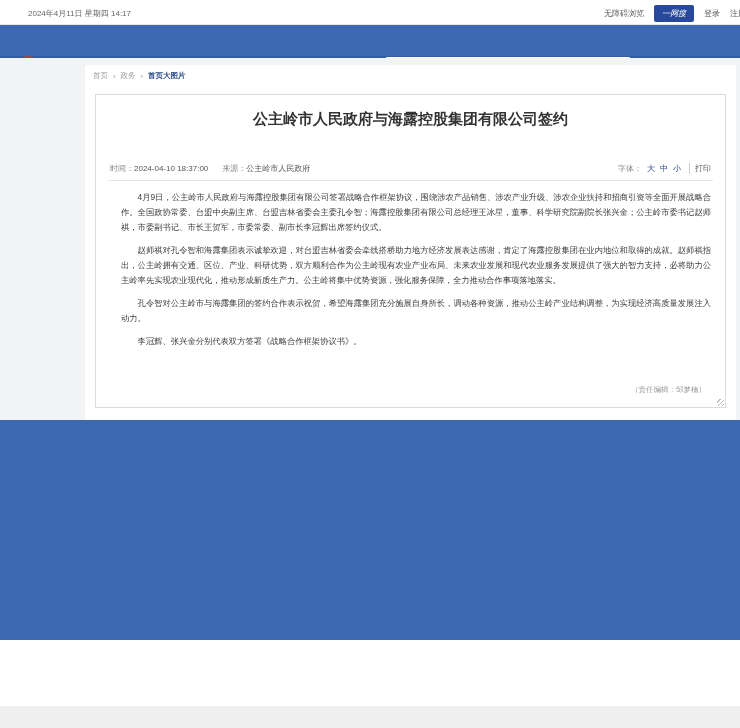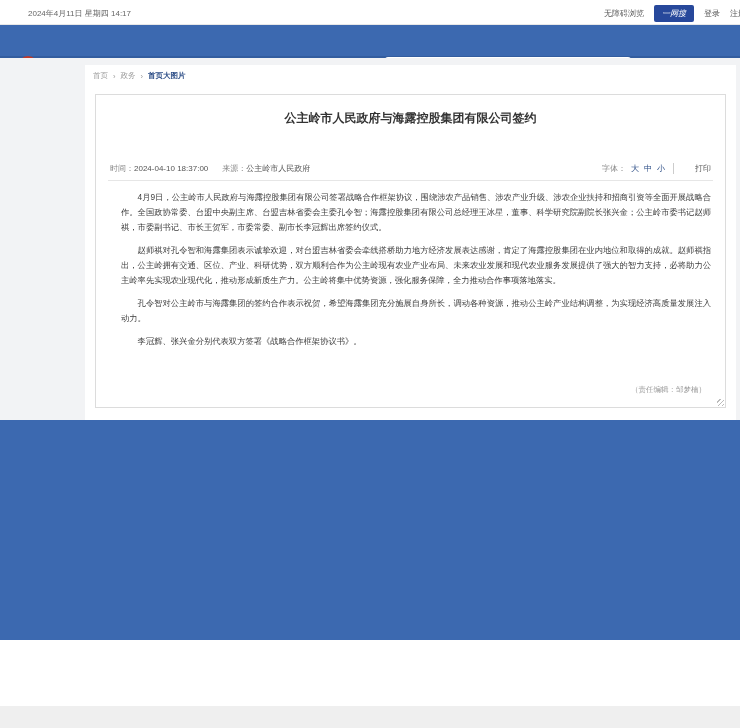--- a/index.html
+++ b/index.html
@@ -32,26 +32,26 @@
   #search-input::placeholder { color:#b5b5b5; }
   #header-tab { left:0; top:58px; width:130px; height:7px; background:#4d79bd; }
 
   
   #content-bg { left:0; top:58px; width:740px; height:362px; background:#f2f3f5; }
   #content-card { left:85px; top:65px; width:651px; height:355px; background:#fff; }
   #breadcrumb { left:93px; top:71px; display:flex; align-items:center; gap:5px; font-size:7.5px; color:#999; }
   #breadcrumb .crumb { cursor:pointer; }
   #breadcrumb .crumb-last { color:#2c4d86; font-weight:bold; }
   #article-box { left:95px; top:94px; width:631px; height:314px; background:#fff; border:1px solid #dcdcdc; }
-  #article-title { left:95px; top:110px; width:631px; text-align:center; font-size:12px; font-weight:bold; color:#333; }
+  #article-title { left:95px; top:110px; width:631px; text-align:center; font-size:15px; font-weight:bold; color:#333; }
   #meta-row { left:110px; top:163px; width:601px; display:flex; align-items:center; font-size:8px; color:#888; }
   #meta-row .meta-val { color:#555; margin-right:14px; }
   #meta-right { margin-left:auto; display:flex; align-items:center; gap:5px; }
   .font-size-btn { color:#2c4d86; cursor:pointer; }
-  #print-btn { border-left:1px solid #ccc; padding-left:21px; margin-left:3px; color:#555; cursor:pointer; }
+  #print-btn { border-left:1px solid #ccc; padding-left:5px; margin-left:3px; color:#555; cursor:pointer; }
   #meta-divider { left:108px; top:180px; width:605px; height:1px; background:#e6e6e6; }
   #article-body { left:121px; top:190px; width:590px; font-size:8.3px; line-height:15px; color:#3d3d3d; text-align:justify; }
   #article-body p { text-indent:2em; margin-bottom:8px; }
   #editor-line { left:95px; top:385px; width:611px; text-align:right; font-size:7.5px; color:#999; }
   #resize-handle { left:717px; top:399px; width:7px; height:7px;
                    background:repeating-linear-gradient(135deg, transparent 0 2px, #bbb 2px 3px); cursor:nwse-resize; }
 
   
   #footer-blue { left:0; top:420px; width:740px; height:220px; background:#3c69b0; }
 

